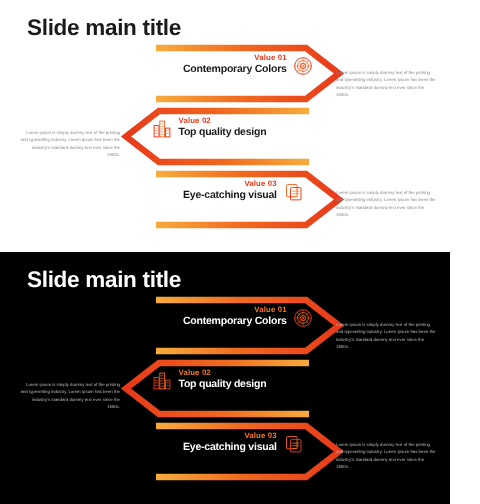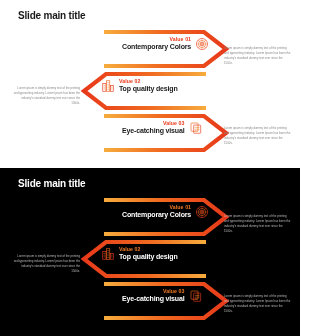--- a/index.html
+++ b/index.html
@@ -17,21 +17,21 @@
     height: 168px;
     overflow: hidden;
   }
   .slide.light { background: #ffffff; }
   .slide.dark  { background: #000000; }
 
   .slide-title {
     position: absolute;
     left: 18px;
     top: 10px;
-    font-size: 10px;
+    font-size: 15px;
     font-weight: bold;
     letter-spacing: -0.2px;
   }
   .light .slide-title { color: #1a1a1a; }
   .dark  .slide-title { color: #ffffff; }
 
   
   .flow {
     position: absolute;
     left: 0; top: 26px;

